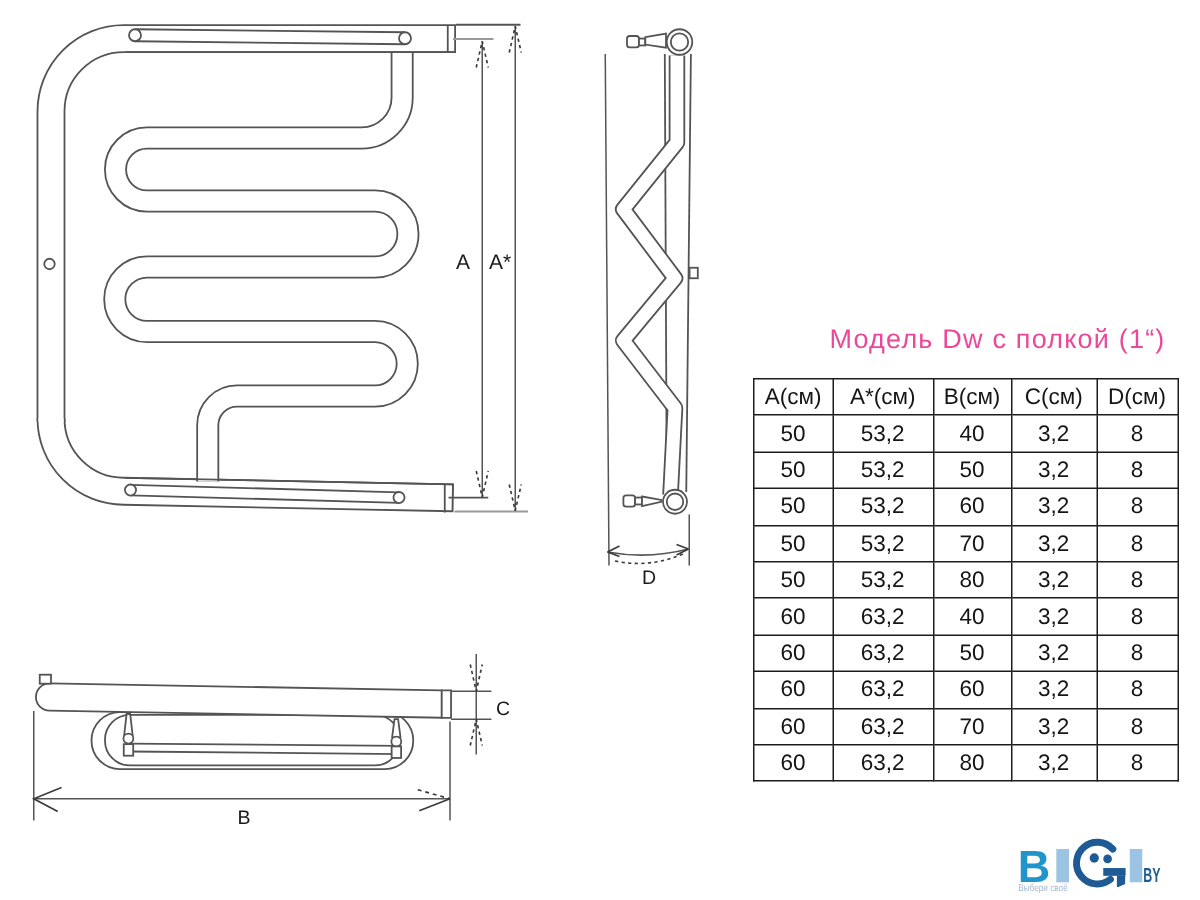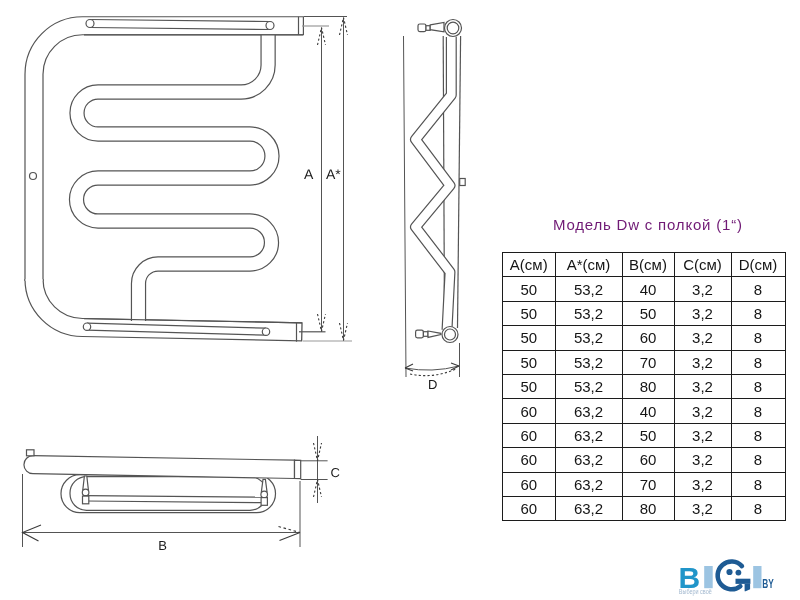--- a/index.html
+++ b/index.html
@@ -1,19 +1,19 @@
 <!DOCTYPE html>
 <html><head>
 <meta charset="utf-8">
 <style>
   html,body{margin:0;padding:0;}
   body{width:800px;height:600px;background:#fff;font-family:"Liberation Sans",sans-serif;position:relative;overflow:hidden;}
   #stage{position:absolute;left:0;top:0;width:800px;height:600px;transform:translateZ(0);}
   svg{position:absolute;left:0;top:0;}
-  .title{position:absolute;left:553px;top:216px;font-size:15px;letter-spacing:0.8px;color:#701a75;white-space:nowrap;}
+  .title{position:absolute;left:553px;top:216px;font-size:18px;letter-spacing:0.8px;color:#ec4899;white-space:nowrap;}
   table{position:absolute;left:502px;top:252px;border-collapse:collapse;table-layout:fixed;font-size:15px;color:#151515;}
   td{border:1.7px solid #1c1c1c;text-align:center;padding:0;height:23.4px;}
 </style>
 </head>
 <body>
 <div id="stage">
 <svg width="800" height="600" viewBox="0 0 800 600">
   <g fill="none" stroke="#545454" stroke-width="1.2">
 
     <path d="M 304,25.75 L 82.5,25.75 A 48.5 48.5 0 0 0 34,74.25 L 34,281" stroke="#545454" stroke-width="19.2"></path>

